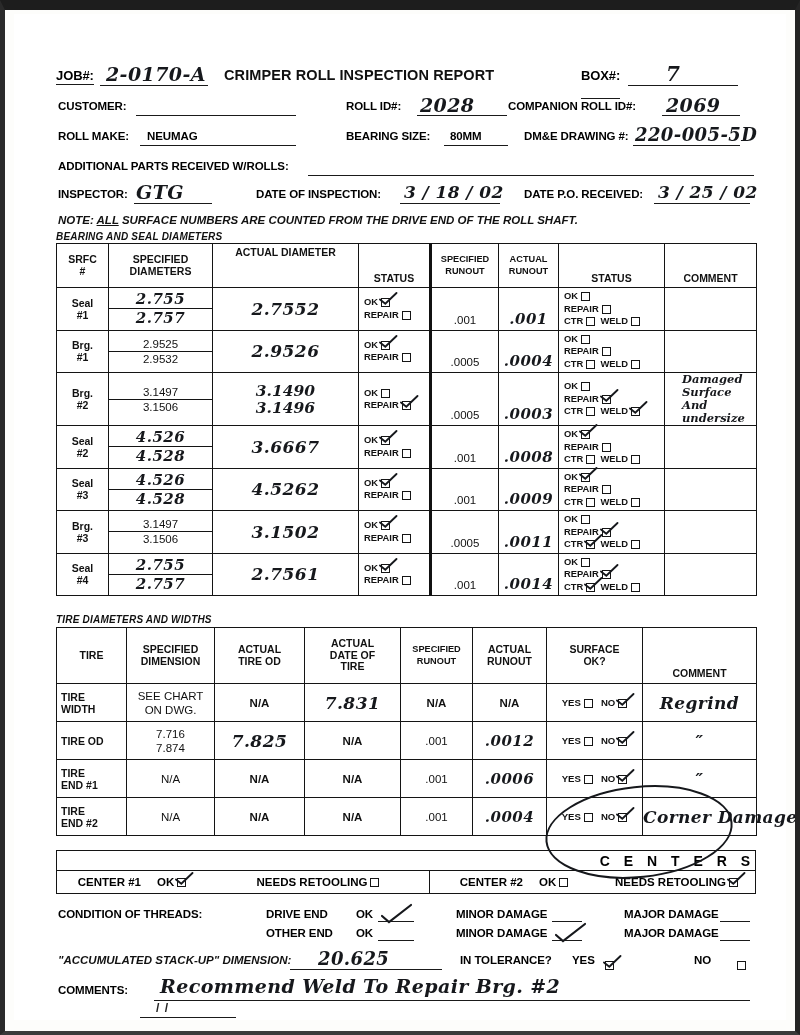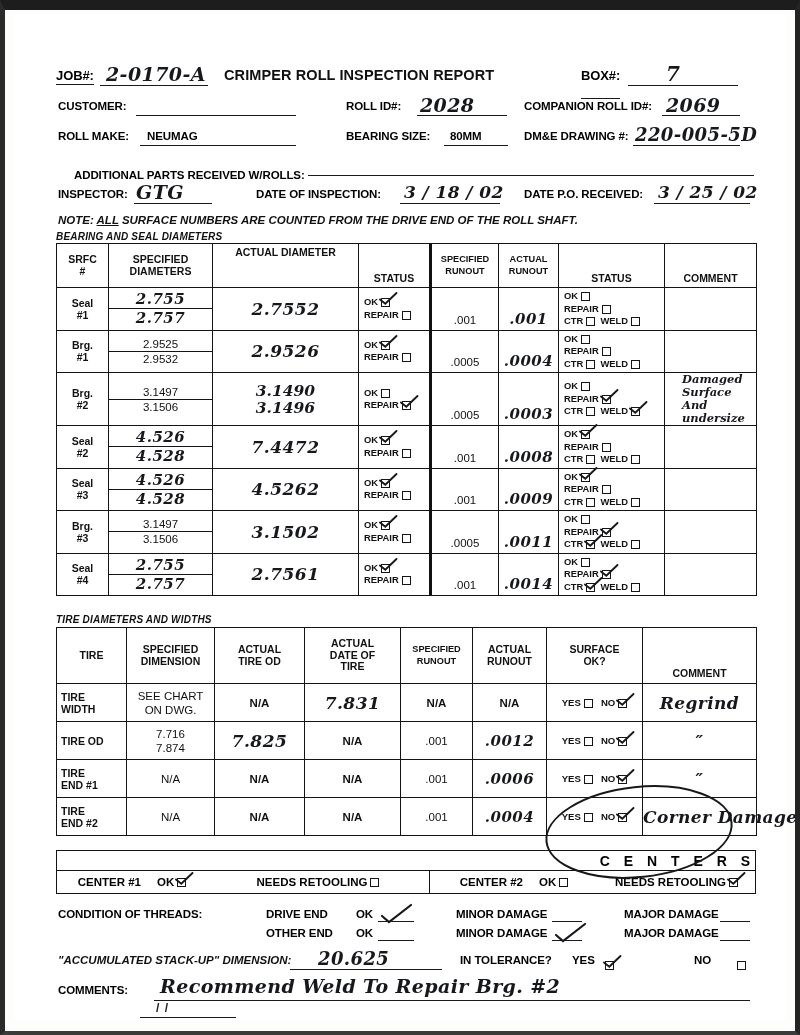--- a/index.html
+++ b/index.html
@@ -109,21 +109,21 @@
 
     <div class="hrow">
       <span class="lbl abs" style="left:2px;top:6px;">CUSTOMER:</span>
       <span class="abs rule" style="left:80px;top:2px;width:160px;height:19px;">
         <span class="hand abs" style="left:6px;top:0;font-size:17px;"></span>
       </span>
       <span class="lbl abs" style="left:290px;top:6px;">ROLL ID#:</span>
       <span class="abs rule" style="left:361px;top:2px;width:90px;height:19px;">
         <span class="hand abs" style="left:3px;top:-2px;font-size:19px;">2028</span>
       </span>
-      <span class="lbl abs" style="left:468px;top:6px;">COMPANION ROLL ID#:</span>
+      <span class="lbl abs" style="left:452px;top:6px;">COMPANION ROLL ID#:</span>
       <span class="abs rule" style="left:606px;top:2px;width:78px;height:19px;">
         <span class="hand abs" style="left:4px;top:-2px;font-size:19px;">2069</span>
       </span>
     </div>
 
     <div class="hrow">
       <span class="lbl abs" style="left:2px;top:6px;">ROLL MAKE:</span>
       <span class="abs rule" style="left:84px;top:2px;width:156px;height:19px;">
         <span class="lbl abs" style="left:7px;top:4px;">NEUMAG</span>
       </span>
@@ -132,21 +132,21 @@
         <span class="lbl abs" style="left:6px;top:4px;">80MM</span>
       </span>
       <span class="lbl abs" style="left:468px;top:6px;">DM&amp;E DRAWING #:</span>
       <span class="abs rule" style="left:577px;top:2px;width:107px;height:19px;">
         <span class="hand abs" style="left:2px;top:-2px;font-size:18px;">220-005-5D</span>
       </span>
     </div>
 
 
     <div class="hrow" style="height:28px;">
-      <span class="lbl abs" style="left:18px;top:6px;margin-top:9px;">ADDITIONAL PARTS RECEIVED W/ROLLS:</span>
+      <span class="lbl abs" style="left:2px;top:6px;">ADDITIONAL PARTS RECEIVED W/ROLLS:</span>
       <span class="abs rule" style="left:252px;top:2px;width:446px;height:19px;">
         <span class="hand abs" style="left:6px;top:0;font-size:17px;"></span>
       </span>
     </div>
 
     <div class="hrow" style="height:30px;">
       <span class="lbl abs" style="left:2px;top:6px;">INSPECTOR:</span>
       <span class="abs rule" style="left:78px;top:2px;width:78px;height:19px;">
         <span class="hand abs" style="left:2px;top:-3px;font-size:19px;">GTG</span>
       </span>
@@ -295,21 +295,21 @@
               </tr>
               <tr style="height: 40px;">
                 <td class="rowlbl">
                   <div>Seal</div>
                   <div>#2</div>
                 </td>
                 <td class="splitcell">
                   <div class="hv-cell hv-sm">4.526</div>
                   <div class="hv-cell hv-sm">4.528</div>
                 </td>
-                <td class="hv-cell">7.4472</td>
+                <td class="hv-cell">3.6667</td>
                 <td class="stat">
                   <span class="ln"><span>OK</span><span class="box"><svg width="14" height="12" viewBox="0 0 14 12" style="position: absolute; left: -3px; top: -7px; overflow: visible;">
                         <path d="M1 7.4399999999999995 L6.3 11.76 L17.5 1" stroke="#16181c" stroke-width="1.9" fill="none" stroke-linecap="round"></path>
                       </svg></span></span>
                   <span class="ln"><span>REPAIR</span><span class="box"></span></span>
                 </td>
                 <td class="printed thickL" style="vertical-align: bottom; padding-bottom: 3px;">.001</td>
                 <td class="hv-cell hv-sm" style="vertical-align: bottom; padding-bottom: 2px;">.0008</td>
                 <td class="stat">
                   <span class="ln"><span>OK</span><span class="box"><svg width="14" height="12" viewBox="0 0 14 12" style="position: absolute; left: -3px; top: -7px; overflow: visible;">

